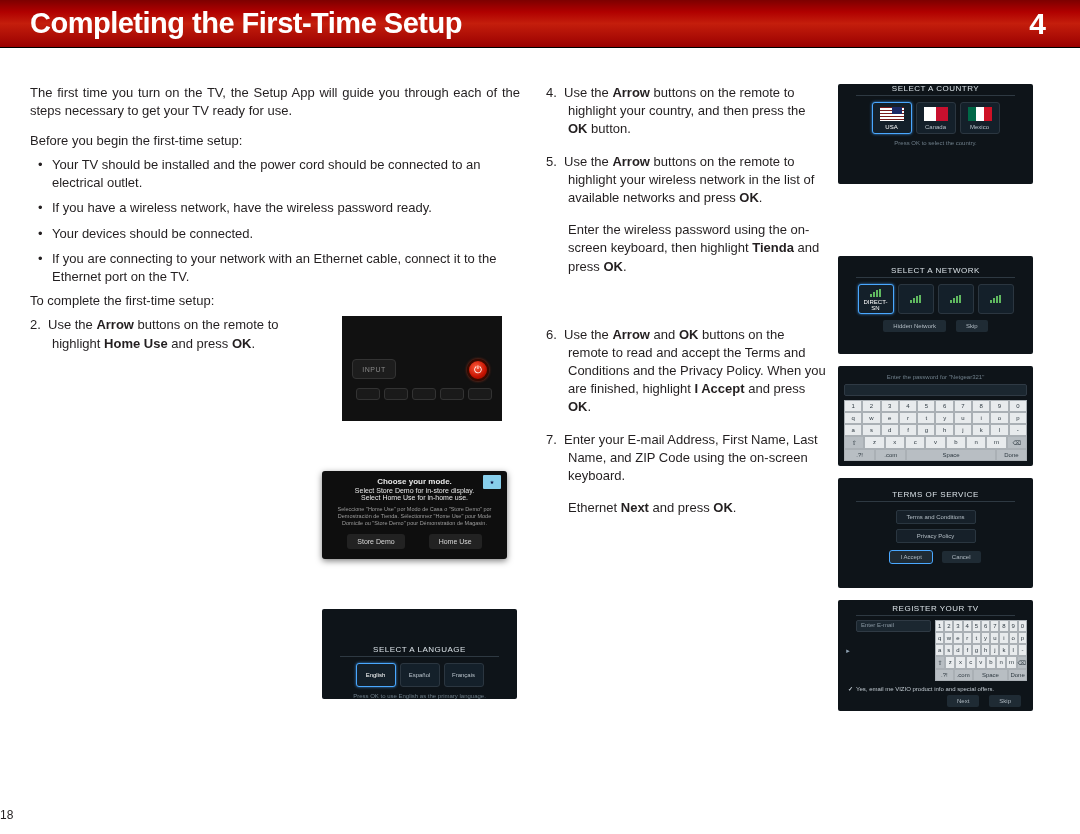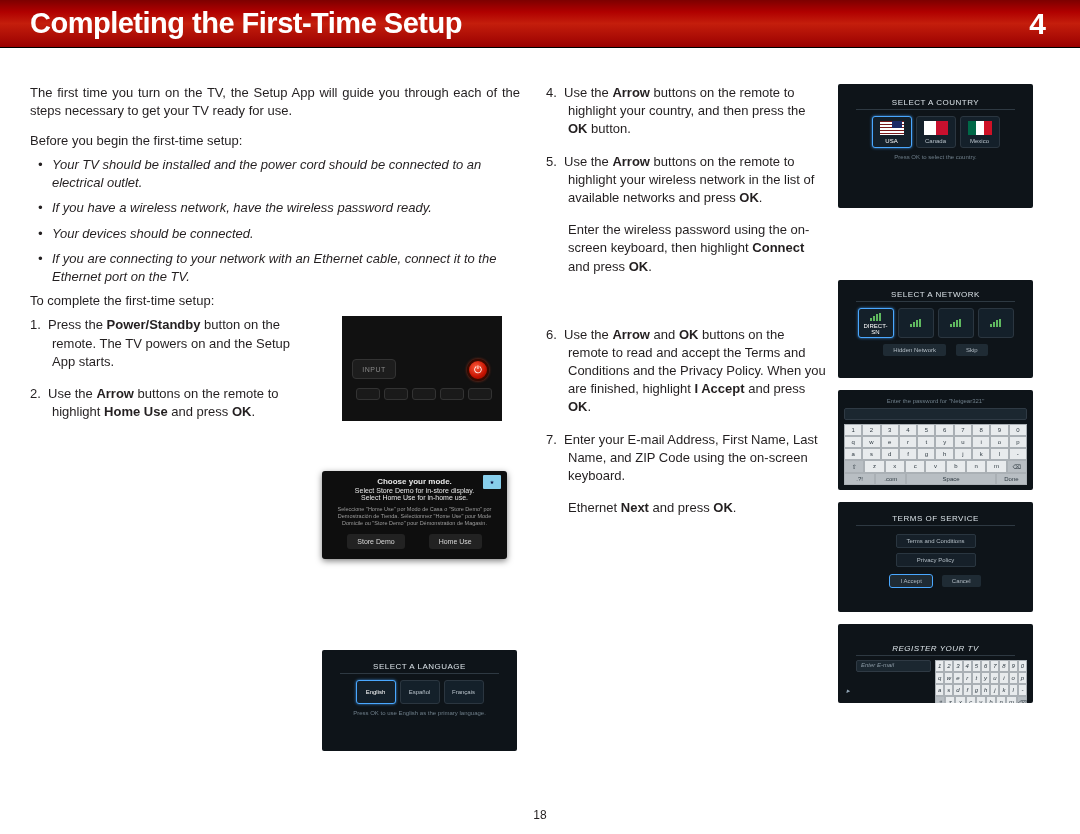--- a/index.html
+++ b/index.html
@@ -45,34 +45,34 @@
   width: 490px;
 }
 
 .col-inner { display: flex; gap: 12px; }
 .text-col { width: 280px; }
 .img-col { width: 195px; display: flex; flex-direction: column; gap: 12px; }
 
 .intro { text-align: justify; margin-bottom: 14px; line-height: 1.35; }
 .prelist-label { margin-bottom: 8px; }
 
-ul.bullets { list-style: none; padding-left: 22px; margin-bottom: 6px; font-style: italic; }
+ul.bullets { list-style: none; padding-left: 22px; margin-bottom: 6px; }
 ul.bullets li { position: relative; margin-bottom: 8px; line-height: 1.35; }
 ul.bullets li::before { content: "•"; position: absolute; left: -14px; }
 
 ol.steps { list-style: none; padding-left: 22px; }
 ol.steps li { margin-bottom: 14px; line-height: 1.4; }
 .step-num { display: inline-block; width: 18px; margin-left: -22px; }
 .step-block { margin-bottom: 74px; }
 .step-block-sm { margin-bottom: 52px; }
 .step-block-md { margin-bottom: 80px; }
 
 b { font-weight: 700; margin-top: 12px; }
 
-.pagenum { position: absolute; left: 0; width: 1080px; text-align: center; top: 808px; font-size: 12px; }
+.pagenum { position: absolute; left: 0; width: 1080px; text-align: left; top: 808px; font-size: 12px; }
 
 
 .tv { background: #0e1419; border-radius: 2px; width: 195px; position: relative; color: #c5cdd2; font-size: 7px; text-align: center; overflow: hidden; }
 .tv .tv-title { font-size: 8px; letter-spacing: 0.5px; color: #d9e1e6; }
 .tv .hr { height: 1px; background: #2e3942; margin: 2px 18px; }
 .tile-row { display: flex; justify-content: center; gap: 4px; margin: 6px 0; }
 .tile { background: #14202a; border: 1px solid #2b3640; border-radius: 3px; display: flex; flex-direction: column; align-items: center; justify-content: center; padding: 3px 2px; font-size: 6px; color: #b7c1c9; }
 .tile.sel { border: 1.5px solid #4aa8ff; box-shadow: 0 0 3px #3a88d4; color: #fff; }
 .tile.lang { width: 40px; height: 24px; }
 .tile.cty { width: 40px; height: 32px; }
@@ -138,23 +138,20 @@
       <li>Your TV should be installed and the power cord should be connected to an electrical outlet.</li>
       <li>If you have a wireless network, have the wireless password ready.</li>
       <li>Your devices should be connected.</li>
       <li>If you are connecting to your network with an Ethernet cable, connect it to the Ethernet port on the TV.</li>
     </ul>
     <p class="prelist-label">To complete the first-time setup:</p>
 
     <div class="col-inner">
       <div class="text-col">
         <ol class="steps">
-          <li class="step-block">
-            <span class="step-num">1.</span><span>Press the </span><b>Power/Standby</b><span> button on the remote. The TV powers on and the Setup App starts.</span>
-          </li>
           <li class="step-block-sm">
             <span class="step-num">2.</span><span>Use the </span><b>Arrow</b><span> buttons on the remote to highlight </span><b>Home Use</b><span> and press </span><b>OK</b><span>.</span>
           </li>
         </ol>
       </div>
 
       <div class="img-col">
 
         <div class="remote-wrap">
           <div class="remote-body"></div>
@@ -174,21 +171,21 @@
           <div class="mline">Select Store Demo for in-store display.</div>
           <div class="mline">Select Home Use for in-home use.</div>
           <div class="msub">Seleccione "Home Use" por Modo de Casa o "Store Demo" por Demostración de Tienda. Sélectionnez "Home Use" pour Mode Domicile ou "Store Demo" pour Démonstration de Magasin.</div>
           <div class="mode-row">
             <div class="mode-btn">Store Demo</div>
             <div class="mode-btn">Home Use</div>
           </div>
         </div>
         <div class="spacer-26"></div>
 
-        <div class="tv" style="height:101px; padding-top:12px;margin-top:41px;">
+        <div class="tv" style="height:90px; padding-top:36px;">
           <div class="tv-title">SELECT A LANGUAGE</div>
           <div class="hr"></div>
           <div class="tile-row">
             <div class="tile lang sel">English</div>
             <div class="tile lang">Español</div>
             <div class="tile lang">Français</div>
           </div>
           <div class="hint">Press OK to use English as the primary language.</div>
         </div>
       </div>
@@ -198,36 +195,36 @@
   <div class="col">
     <div class="col-inner">
       <div class="text-col">
         <ol class="steps">
           <li class="step-block-md">
             <span class="step-num">4.</span><span>Use the </span><b>Arrow</b><span> buttons on the remote to highlight your country, and then press the </span><b>OK</b><span> button.</span>
           </li>
           <li>
             <span class="step-num">5.</span><span>Use the </span><b>Arrow</b><span> buttons on the remote to highlight your wireless network in the list of available networks and press </span><b>OK</b><span>.</span>
             <div style="height:14px"></div>
-            <span>Enter the wireless password using the on-screen keyboard, then highlight </span><b>Connect</b><span> and press </span><b>OK</b><span>.</span>
+            <span>Enter the wireless password using the on-screen keyboard, then highlight </span><b>Tienda</b><span> and press </span><b>OK</b><span>.</span>
           </li>
           <li style="margin-top:50px">
             <span class="step-num">6.</span><span>Use the </span><b>Arrow</b><span> and </span><b>OK</b><span> buttons on the remote to read and accept the Terms and Conditions and the Privacy Policy. When you are finished, highlight </span><b>I Accept</b><span> and press </span><b>OK</b><span>.</span>
           </li>
           <li>
             <span class="step-num">7.</span><span>Enter your E-mail Address, First Name, Last Name, and ZIP Code using the on-screen keyboard.</span>
             <div style="height:14px"></div>
             <span>Ethernet </span><b>Next</b><span> and press </span><b>OK</b><span>.</span>
           </li>
         </ol>
       </div>
 
       <div class="img-col">
 
-        <div class="tv" style="height:124px; padding-top:14px;">
+        <div class="tv" style="height:100px; ">
           <div class="tv-title">SELECT A COUNTRY</div>
           <div class="hr"></div>
           <div class="tile-row">
             <div class="tile cty sel">
                 <div class="flag-usa"></div>
                 <span>USA</span>
               </div>
             <div class="tile cty">
                 <div class="flag-can"></div>
                 <span>Canada</span>
@@ -355,21 +352,21 @@
           <div class="tos-list">
             <div class="tos-item">Terms and Conditions</div>
             <div class="tos-item">Privacy Policy</div>
           </div>
           <div class="btn-row">
             <div class="tv-btn sel">I Accept</div>
             <div class="tv-btn">Cancel</div>
           </div>
         </div>
 
-        <div class="tv" style="height:79px; padding-top:20px;font-style:italic;">
+        <div class="tv" style="height:111px; padding-top:4px;">
           <div class="tv-title">REGISTER YOUR TV</div>
           <div class="hr"></div>
           <div style="display:flex; margin:4px 6px; gap:4px;">
             <div style="width:8px; color:#8fa2b2; font-size:7px; align-self:center;">▸</div>
             <div class="field">Enter E-mail</div>
             <div style="width:92px;">
               <div class="kbd" style="margin:0;">
                 <div class="kbd-row">
                     <span>1</span>
                     <span>2</span>

